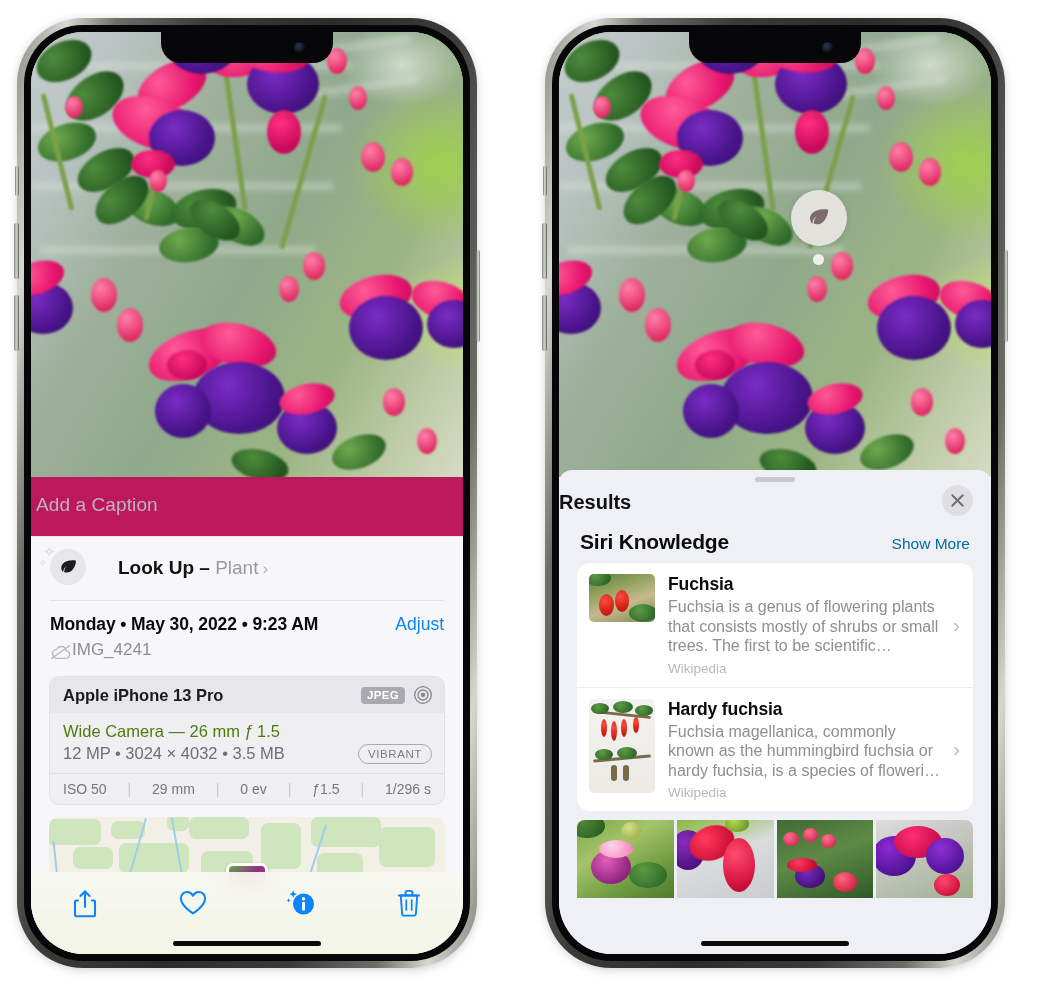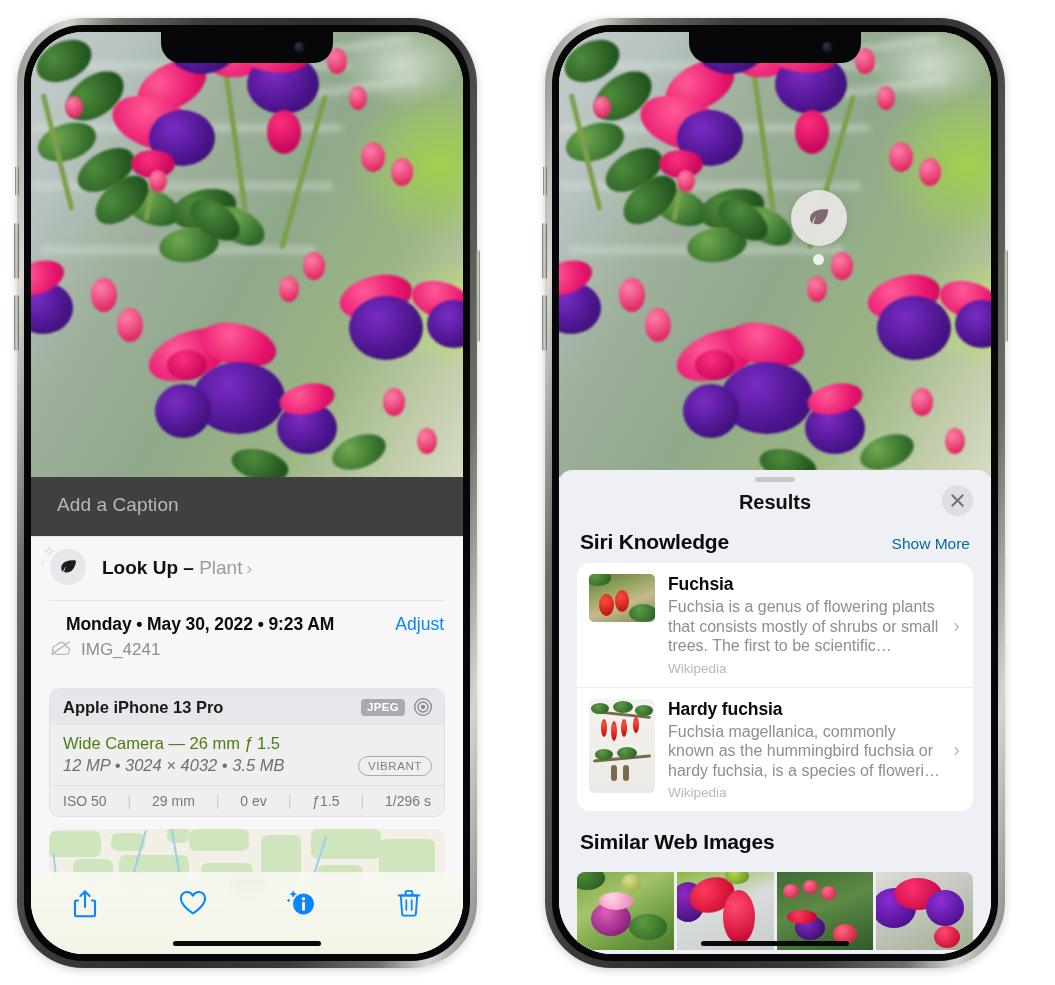--- a/index.html
+++ b/index.html
@@ -103,22 +103,22 @@
   .leaf2  { background: radial-gradient(circle at 35% 30%, #6fa94e, #2f6a2a 75%); }
   .stem   { position: absolute; background: #7ca04a; border-radius: 4px; filter: blur(.8px); }
 
   
   .info-sheet {
     position: absolute; left: 0; right: 0; bottom: 0;
     background: #f7f7fa;
     display: flex; flex-direction: column;
   }
   .caption-row {
-    background: #404040;
-    padding: 17px 19px 20px 26px;
+    background: #be185d;
+    padding: 17px 19px 20px 5px;
     border-bottom: 1px solid #e6e6ea;
   }
   .caption-placeholder {
     font-size: 19px; color: #b7b7bd; letter-spacing: .1px;
   }
   .lookup-row {
     display: flex; align-items: center;
     padding: 12px 19px 13px 19px;
     position: relative;
   }
@@ -127,36 +127,36 @@
     position: absolute; left: 0; top: 0;
     width: 36px; height: 36px; border-radius: 50%;
     background: #e7e7eb;
     display: flex; align-items: center; justify-content: center;
   }
   .sparkle {
     position: absolute; left: -7px; top: -5px;
     font-size: 15px; color: #d6d6db; line-height: 1;
   }
   .sparkle.small { left: -11px; top: 10px; font-size: 9px; }
-  .lookup-text { margin-left: 14px; font-size: 19px; }
+  .lookup-text { margin-left: 30px; font-size: 19px; }
   .lookup-text b { font-weight: 700; color: #111; }
   .lookup-text .sub { color: #9a9aa0; font-weight: 400; }
   .lookup-chev { color: #b0b0b6; font-size: 17px; margin-left: 4px; }
 
   .divider { height: 1px; background: #e3e3e7; margin: 0 19px; }
 
   .date-row {
     display: flex; align-items: flex-start; justify-content: space-between;
     padding: 13px 19px 2px 19px;
   }
-  .date-text { font-size: 17.5px; font-weight: 700; color: #0b0b0c; letter-spacing: -.1px; margin-left: 16px; }
+  .date-text { font-size: 17.5px; font-weight: 700; color: #0b0b0c; letter-spacing: -.1px; }
   .adjust-link { font-size: 17.5px; color: #0a84ff; }
   .filename-row {
-    display: flex; align-items: flex-start; gap: 9px;
-    padding: 3px 19px 28px 19px;
+    display: flex; align-items: flex-end; 
+    padding: 3px 19px 16px 19px;
   }
   .filename-text { font-size: 17px; color: #8e8e93; }
 
   
   .exif-card {
     margin: 0 18px; border-radius: 10px; overflow: hidden;
     background: #efeff2; border: 1px solid #e2e2e6;
   }
   .exif-head {
     display: flex; align-items: center; justify-content: space-between;
@@ -164,21 +164,21 @@
   }
   .exif-device { font-size: 16.5px; font-weight: 700; color: #1a1a1c; }
   .exif-head-right { display: flex; align-items: center; gap: 8px; }
   .chip-jpeg {
     background: #a9a9b0; color: #fff; font-size: 11.5px; font-weight: 700;
     padding: 2.5px 6px; border-radius: 4px; letter-spacing: .3px;
   }
   .aperture-ico { width: 20px; height: 20px; }
   .exif-body { padding: 9px 13px 10px 13px; background: #efeff2; position: relative; }
   .exif-line1 { font-size: 16.5px; color: #4d7c0f; }
-  .exif-line2 { font-size: 16.5px; color: #6e6e73; margin-top: 3px; font-style: italic; }
+  .exif-line2 { font-size: 16.5px; color: #6e6e73; margin-top: 3px; }
   .chip-vibrant {
     position: absolute; right: 12px; bottom: 9px;
     border: 1px solid #a9a9b0; color: #7d7d84;
     font-size: 11.5px; letter-spacing: .6px;
     padding: 3px 9px; border-radius: 11px;
   }
   .exif-foot {
     display: flex; align-items: center; justify-content: space-between;
     border-top: 1px solid #dedee2; padding: 7px 13px 7px 13px;
     font-size: 14px; color: #76767c;
@@ -231,21 +231,21 @@
     position: absolute; left: 0; right: 0; bottom: 0;
     background: #eff0f5;
     border-radius: 13px 13px 0 0;
     overflow: hidden;
   }
   .grabber {
     width: 40px; height: 5px; border-radius: 3px; background: #c7c7cc;
     margin: 7px auto 0 auto;
   }
   .results-head {
-    position: relative; text-align: center; padding: 9px 0 16px 0;
+    position: relative; text-align: left; padding: 9px 0 16px 0;
   }
   .results-title { font-size: 20px; font-weight: 700; color: #111; }
   .close-btn {
     position: absolute; right: 18px; top: 3px;
     width: 31px; height: 31px; border-radius: 50%;
     background: #dedee3;
     display: flex; align-items: center; justify-content: center;
   }
   .sec-head {
     display: flex; align-items: baseline; justify-content: space-between;
@@ -632,23 +632,20 @@
               </div>
               <div class="ktext">
                 <div class="ktitle">Hardy fuchsia</div>
                 <div class="kdesc">Fuchsia magellanica, commonly known as the hummingbird fuchsia or hardy fuchsia, is a species of floweri…</div>
                 <div class="ksrc">Wikipedia</div>
               </div>
               <div class="kchev">›</div>
             </div>
           </div>
 
-          <div class="sec-head" style="padding-top:19px;">
-            <div class="sec-title">Similar Web Images</div>
-          </div>
 
           <div class="thumbstrip">
             <div class="wthumb w1">
               <div class="wb" style="left:14px; top:30px; width:40px; height:34px; background:radial-gradient(circle at 38% 30%,#e060b8,#8b1e7e 75%);"></div>
               <div class="wb" style="left:22px; top:20px; width:34px; height:18px; background:radial-gradient(circle at 38% 30%,#ffd6e8,#f58bbd 80%);"></div>
               <div class="wb" style="left:44px; top:2px;  width:20px; height:18px; background:radial-gradient(circle at 38% 30%,#d8e08a,#9eae4a 80%);"></div>
               <div class="wb" style="left:-8px; top:-6px; width:36px; height:24px; background:radial-gradient(circle at 38% 30%,#4f8a36,#2b5f22 80%);"></div>
               <div class="wb" style="left:52px; top:42px; width:38px; height:26px; background:radial-gradient(circle at 38% 30%,#5c9a40,#2f6a28 80%);"></div>
             </div>
             <div class="wthumb w2">

